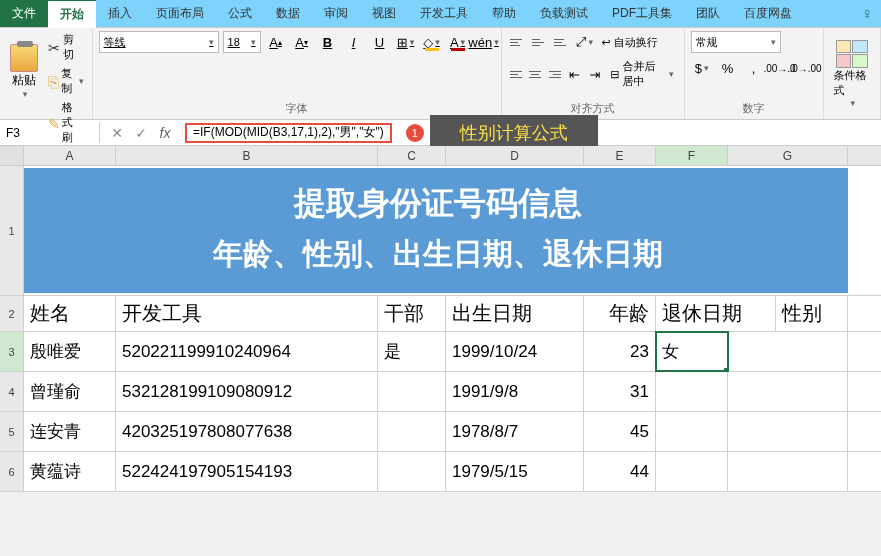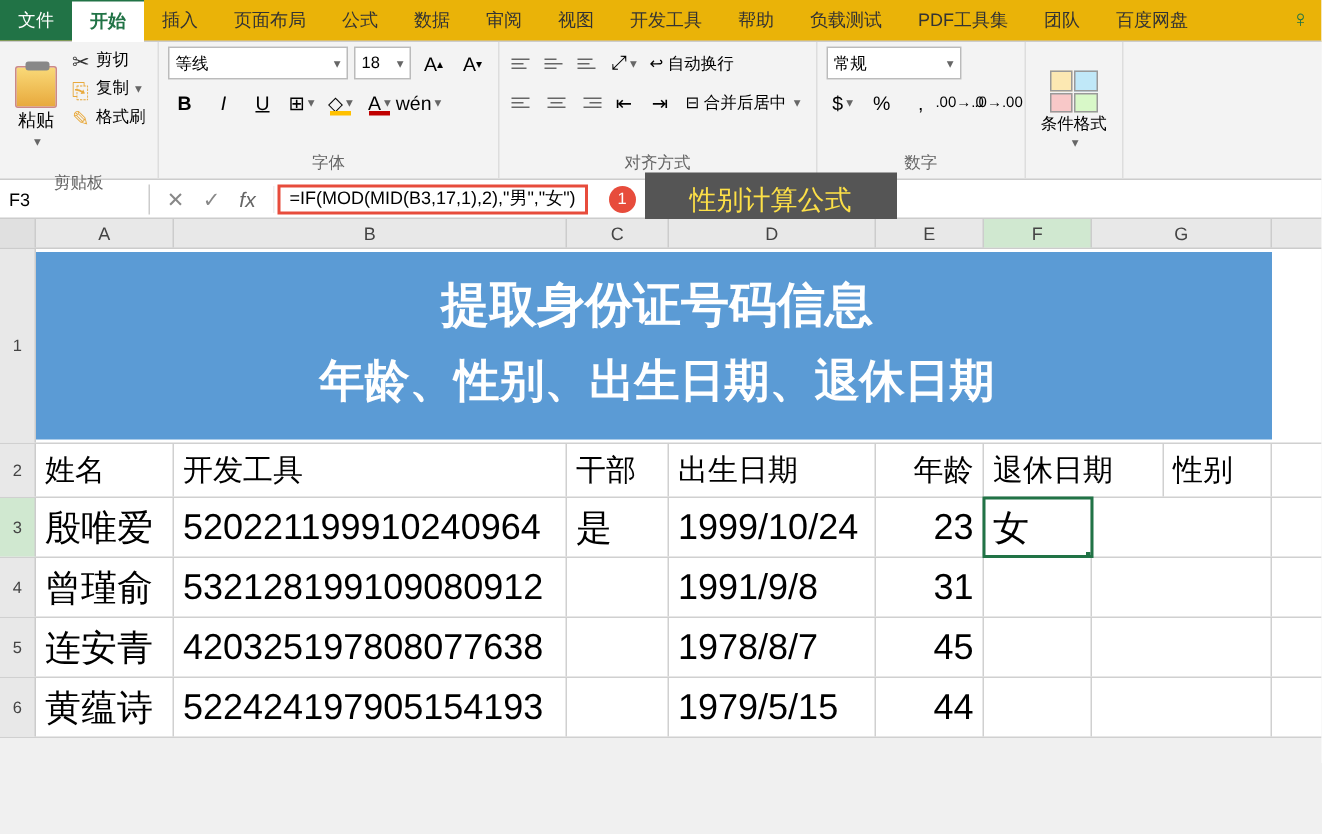--- a/index.html
+++ b/index.html
@@ -1,39 +1,39 @@
 <!DOCTYPE html>
 <html><head>
 <meta charset="utf-8">
 <style>
 * { box-sizing: border-box; margin: 0; padding: 0; }
 body { font-family: "Microsoft YaHei", sans-serif; font-size: 12px; background: #f0f0f0; width: 881px; height: 556px; overflow: hidden; }
 
-.menubar { display: flex; background: #eab308; border-bottom: 1px solid #ccc; height: 28px; align-items: center; }
+.menubar { display: flex; background: #7dd3fc; border-bottom: 1px solid #ccc; height: 28px; align-items: center; }
 .menubar .tab { padding: 5px 12px; cursor: pointer; color: #333; }
 .menubar .tab.file { background: #217346; color: #fff; }
 .menubar .tab.active { background: #fff; color: #217346; border-top: 2px solid #217346; font-weight: bold; }
 .menubar .help-icon { margin-left: auto; margin-right: 8px; color: #217346; font-size: 16px; }
 
 .ribbon { display: flex; background: #f3f3f3; border-bottom: 1px solid #ccc; height: 92px; }
 .ribbon-group { border-right: 1px solid #ddd; padding: 3px 6px; display: flex; flex-direction: column; justify-content: space-between; }
 .ribbon-group-label { text-align: center; font-size: 11px; color: #666; padding-top: 2px; }
 .ribbon-content { flex: 1; display: flex; align-items: flex-start; gap: 4px; }
 
 .clipboard-main { display: flex; flex-direction: column; align-items: center; padding: 13px 4px; }
 .clipboard-main .paste-icon { width: 28px; height: 28px; background: linear-gradient(#f9d978, #e8a93c); border: 1px solid #c88; border-radius: 2px; position: relative; }
 .clipboard-main .paste-icon::before { content: ''; position: absolute; top: -4px; left: 6px; width: 16px; height: 6px; background: #888; border-radius: 2px; }
 .clipboard-side { display: flex; flex-direction: column; gap: 2px; font-size: 11px; }
 .clipboard-side div { display: flex; align-items: center; gap: 2px; cursor: pointer; padding: 1px 2px; }
 .mini-icon { width: 14px; height: 14px; display: inline-block; }
 .scissors { color: #333; font-size: 14px; }
 .copy-ic { color: #e8a93c; font-size: 14px; }
 .brush-ic { color: #e8a93c; font-size: 14px; }
 
-.font-group .ribbon-content { flex-direction: column; gap: 4px; }
+.font-group .ribbon-content { gap: 4px; text-decoration: underline; }
 .font-row { display: flex; gap: 4px; align-items: center; }
 .combo { border: 1px solid #bbb; background: #fff; padding: 2px 4px; font-size: 11px; height: 22px; display: flex; align-items: center; }
 .combo.font-name { width: 120px; }
 .combo.font-size { width: 38px; }
 .combo .caret { margin-left: auto; font-size: 9px; color: #666; }
 .btn-sq { width: 22px; height: 22px; border: 1px solid transparent; display: flex; align-items: center; justify-content: center; cursor: pointer; font-size: 13px; }
 .btn-sq.bold { font-weight: bold; }
 .btn-sq.italic { font-style: italic; }
 .btn-sq.underline { text-decoration: underline; }
 
@@ -84,21 +84,21 @@
 .cell { border-right: 1px solid #d0d0d0; padding: 4px 6px; font-size: 18px; display: flex; align-items: center; overflow: hidden; }
 .cell.right { justify-content: flex-end; }
 
 .banner-row .cell { padding: 0; border-right: none; }
 .banner { width: 824px; background: #5b9bd5; color: #fff; text-align: center; padding: 14px 0 18px 4px; }
 .banner .title1 { font-size: 32px; font-weight: bold; margin-bottom: 8px; }
 .banner .title2 { font-size: 30px; font-weight: bold; }
 
 .header-row .cell { font-size: 20px; }
 .data-row { height: 40px; }
-.data-row .cell { font-size: 24px; }
+.data-row .cell { font-size: 17px; }
 
 .active-cell { outline: 2px solid #217346; outline-offset: -1px; position: relative; }
 .active-cell::after { content: ''; position: absolute; right: -3px; bottom: -3px; width: 6px; height: 6px; background: #217346; }
 
 .caret-dn { font-size: 9px; color: #666; margin-left: 2px; }
 </style>
 </head>
 <body>
 
 <div class="menubar">

